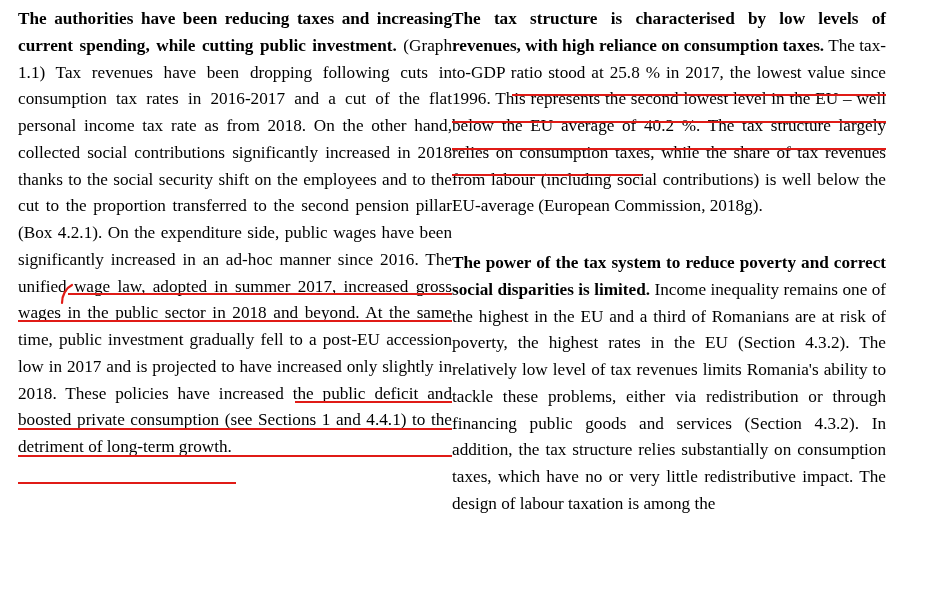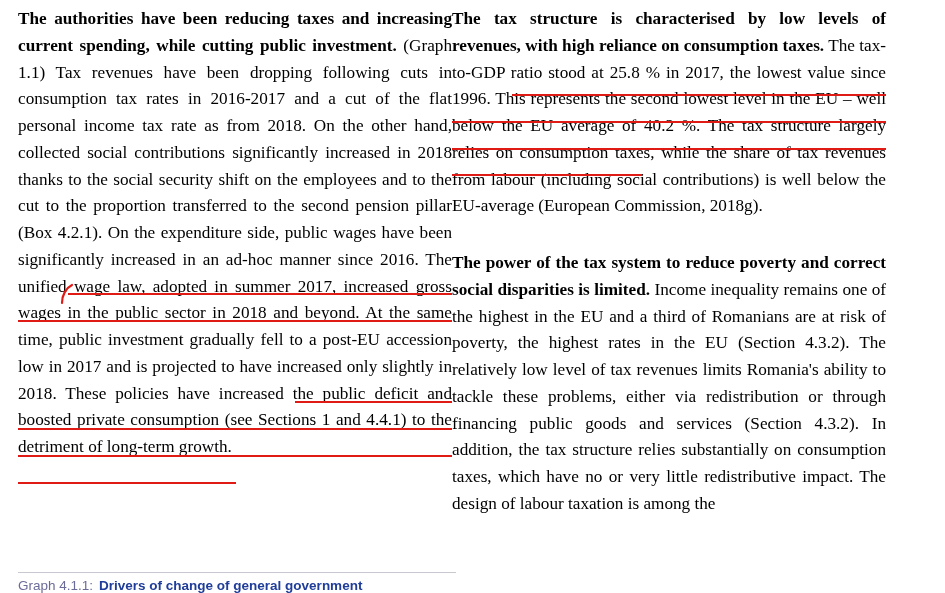--- a/index.html
+++ b/index.html
@@ -104,17 +104,14 @@
       <p><span class="lead">The power of the tax system to reduce poverty and correct social disparities is limited.</span><span> Income inequality remains one of the highest in the EU and a third of Romanians are at risk of poverty, the highest rates in the EU (Section 4.3.2). The relatively low level of tax revenues limits Romania's ability to tackle these problems, either via redistribution or through financing public goods and services (Section 4.3.2). In addition, the tax structure relies substantially on consumption taxes, which have no or very little redistributive impact. The design of labour taxation is among the</span></p>
 
       <div class="redline" style="left: 60px; top: 88px; width: 374px;"></div>
       <div class="redline" style="left: 0px; top: 115px; width: 434px;"></div>
       <div class="redline" style="left: 0px; top: 142px; width: 434px;"></div>
       <div class="redline" style="left: 0px; top: 168px; width: 190px;"></div>
     </div>
 
   </div>
 
-  <div class="graph-caption">
-    <span class="label">Graph 4.1.1:</span><span class="title">Drivers of change of general government</span>
-  </div>
 
 </div>
 
 </body></html>

